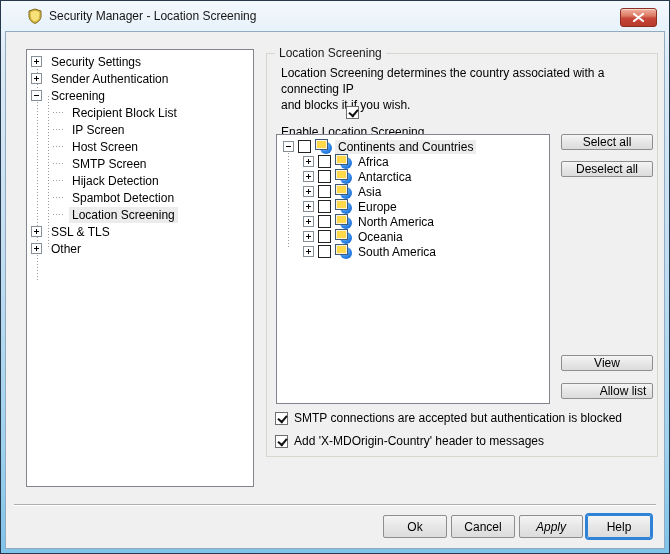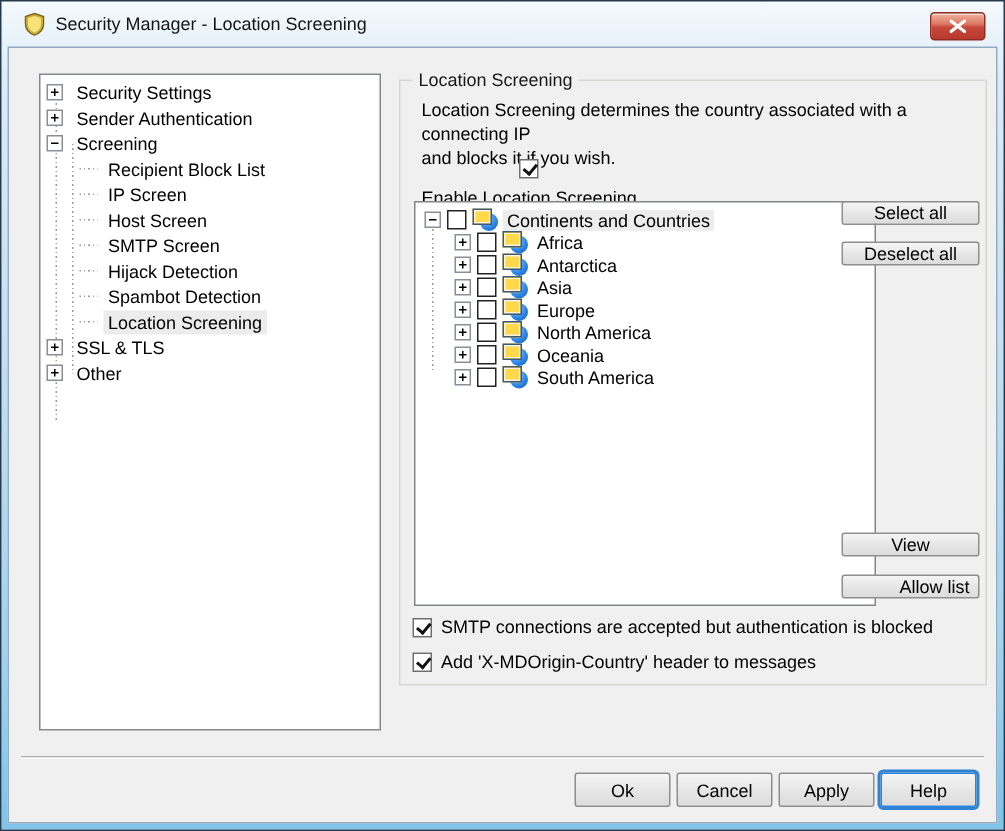--- a/index.html
+++ b/index.html
@@ -2,21 +2,21 @@
 <html><head>
 <meta charset="utf-8">
 <style>
   * { margin:0; padding:0; box-sizing:border-box; }
   body { font-family:"Liberation Sans", sans-serif; background:#fff; }
   .screen { position:relative; width:670px; height:554px; overflow:hidden; }
 
   
   .window { position:absolute; inset:0; border:1px solid #26384b;
     background:linear-gradient(180deg,#f4f9fd 0%,#dcebf7 10%,#c3def2 45%,#9fd2ee 80%,#7fc3e9 100%); }
-  .titlebar { position:absolute; left:4px; right:0; top:0; height:30px;
+  .titlebar { position:absolute; left:16px; right:0; top:0; height:30px;
     display:flex; align-items:center; padding:0 10px; }
   .title-text { font-size:12px; color:#151515; margin-left:6px; }
   .shield { width:16px; height:16px; flex:none; }
 
   .close-btn { position:absolute; top:7px; right:12px; width:37px; height:19px;
     border:1px solid #8c2e22; border-radius:3px;
     background:linear-gradient(180deg,#f0b4a2 0%,#dd7a63 40%,#c6473a 55%,#b93a2d 100%);
     display:flex; align-items:center; justify-content:center;
     box-shadow:inset 0 1px 0 rgba(255,255,255,.5); cursor:default; }
 
@@ -47,21 +47,21 @@
   .groupbox-label { position:absolute; top:-8px; left:8px; background:#f0f0f0;
     padding:0 4px; font-size:12px; color:#1a1a1a; }
   .desc { position:absolute; left:14px; top:11px; font-size:12px; color:#000; line-height:16px; width:360px; }
 
   .cb-row { position:absolute; display:flex; align-items:center; gap:6px; font-size:12px; color:#000; }
   .cb { position:relative; width:13px; height:13px; border:1px solid #6e6e6e; background:#fff; flex:none; }
   .cb.checked::after { content:""; position:absolute; left:2px; top:2px; width:7px; height:4px;
     border-left:2px solid #111; border-bottom:2px solid #111; transform:rotate(-50deg); }
 
   
-  .listbox { position:absolute; left:9px; top:80px; width:308px; height:270px;
+  .listbox { position:absolute; left:9px; top:80px; width:274px; height:270px;
     background:#fff; border:1px solid #82858b; padding-top:4px; overflow:hidden; }
   .tree-row { position:relative; height:15px; display:flex; align-items:center;
     font-size:12px; color:#000; white-space:nowrap; z-index:2; }
   .tree-row.root { padding-left:6px; }
   .tree-row.child { padding-left:26px; }
   .tree-row .ebox { margin-right:4px; }
   .tcheck { width:13px; height:13px; border:1px solid #222; background:#fff; flex:none; margin-right:4px; }
   .node-icon { position:relative; width:17px; height:15px; flex:none; margin-right:3px; }
   .node-icon::before { content:""; position:absolute; right:0; bottom:0; width:12px; height:12px;
     border-radius:50%; background:radial-gradient(circle at 35% 30%,#9fd1fb,#2e86e8 55%,#0b57bd); }
@@ -233,18 +233,18 @@
         </div>
         <div class="cb-row" style="left:8px; top:380px;">
           <span class="cb checked"></span>
           <span>Add 'X-MDOrigin-Country' header to messages</span>
         </div>
       </div>
 
       <div class="footer-sep"></div>
       <div class="btn footer-btn" style="left:377px;">Ok</div>
       <div class="btn footer-btn" style="left:445px;">Cancel</div>
-      <div class="btn footer-btn" style="left:513px;">Apply</div>
+      <div class="btn footer-btn" style="left:513px;font-style:italic;">Apply</div>
       <div class="btn footer-btn help-focus" style="left:581px;">Help</div>
 
     </div>
   </div>
 </div>
 
 </body></html>

